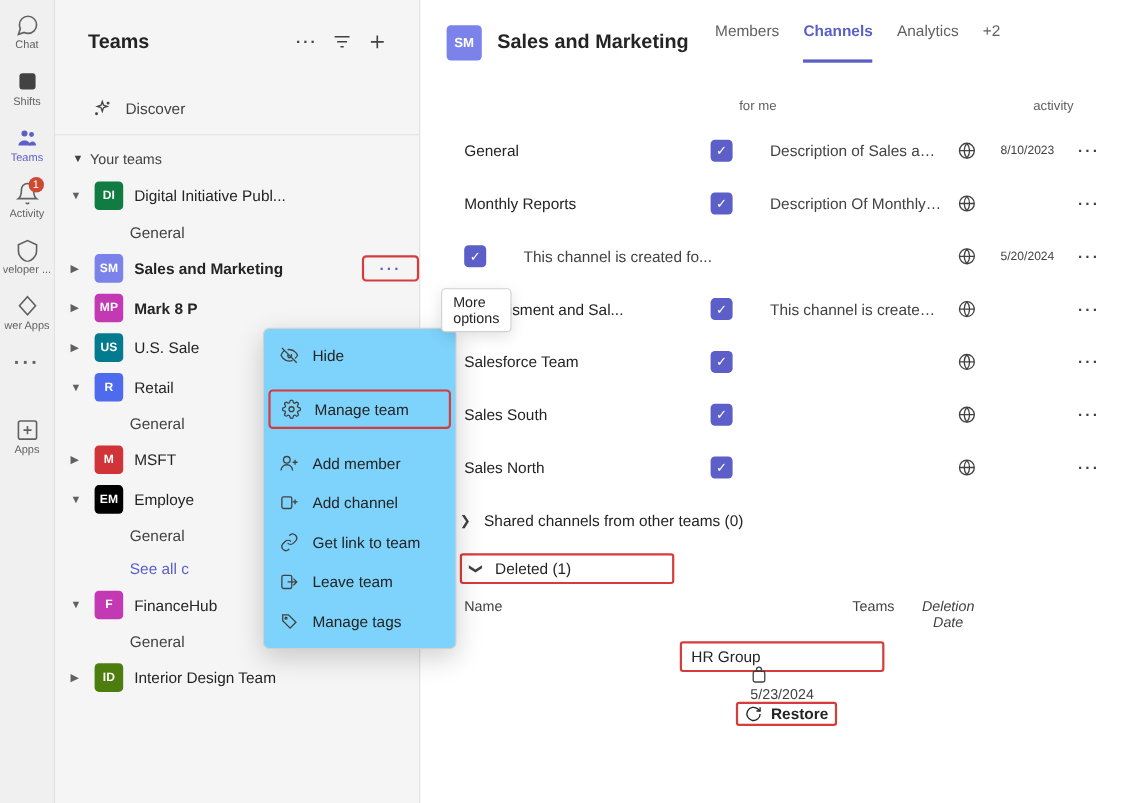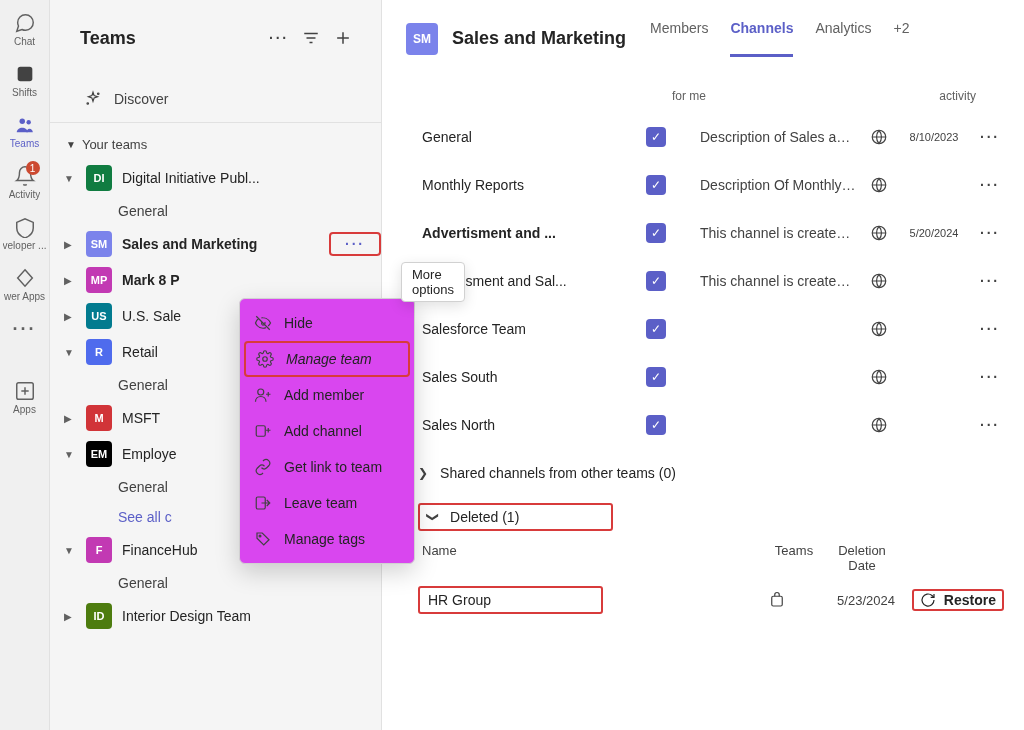--- a/index.html
+++ b/index.html
@@ -33,24 +33,24 @@
   .avatar { width:26px; height:26px; border-radius:4px; display:flex; align-items:center; justify-content:center; font-size:11px; font-weight:600; color:#fff; flex-shrink:0; }
   .team-name { flex:1; white-space:nowrap; overflow:hidden; text-overflow:ellipsis; padding-right:8px; }
   .team-name.bold { font-weight:600; }
   .channel-row { padding:7px 0 7px 68px; color:#424242; cursor:pointer; }
   .link-row   { padding:7px 0 7px 68px; color:#5b5fc7; cursor:pointer; }
 
   .more-pill { display:flex; align-items:center; justify-content:center; border:2px solid #d83b3b; border-radius:4px; padding:2px 14px; color:#5b5fc7; font-weight:700; letter-spacing:2px; }
 
   
   .tooltip { position:absolute; top:262px; left:351px; background:#fff; border:1px solid #d1d1d1; border-radius:4px; padding:4px 10px; font-size:13px; box-shadow:0 4px 14px rgba(0,0,0,.12); z-index:6; }
-  .ctx-menu { position:absolute; top:298px; left:189px; width:176px; background:#d946ef; border:1px solid #d1d1d1; border-radius:6px; box-shadow:0 8px 24px rgba(0,0,0,.18); padding:6px 0; z-index:5; }
+  .ctx-menu { position:absolute; top:298px; left:189px; width:176px; background:#7dd3fc; border:1px solid #d1d1d1; border-radius:6px; box-shadow:0 8px 24px rgba(0,0,0,.18); padding:6px 0; z-index:5; }
   .ctx-item { display:flex; align-items:center; gap:12px; padding:9px 14px; cursor:pointer; }
   .ctx-ico { width:18px; height:18px; display:flex; align-items:center; justify-content:center; color:#424242; }
-  .ctx-item.hl { border:2px solid #d83b3b; border-radius:4px; margin:0 4px; padding:7px 10px;font-style:italic; }
+  .ctx-item.hl { border:2px solid #d83b3b; border-radius:4px; margin:13px 4px; padding:7px 10px; }
 
   
   .main { flex:1; display:flex; flex-direction:column; overflow:hidden; }
   .main-head { display:flex; align-items:center; gap:14px; padding:20px 24px 4px 24px; }
   .main-avatar { width:32px; height:32px; border-radius:4px; background:#7b83eb; color:#fff; display:flex; align-items:center; justify-content:center; font-size:12px; font-weight:600; }
   .main-title { font-size:18px; font-weight:700; }
   .tabs { display:flex; gap:22px; margin-left:10px; font-size:14px; }
   .tab { color:#616161; padding-bottom:18px; cursor:pointer; }
   .tab.sel { color:#5b5fc7; font-weight:600; border-bottom:3px solid #5b5fc7; }
 
@@ -65,24 +65,24 @@
   .globe { width:18px; height:18px; color:#424242; }
   .ch-date { width:64px; text-align:center; font-size:11px; color:#424242; }
   .row-more { color:#424242; font-weight:700; letter-spacing:2px; cursor:pointer; width:20px; text-align:center; }
 
   .group-row { display:flex; align-items:center; gap:12px; padding:16px 24px 16px 36px; cursor:pointer; }
   .group-row .gcar { font-size:12px; color:#424242; }
 
   .del-head-row { display:flex; padding:6px 24px 6px 40px; font-size:13px; color:#424242; }
   .del-head-row .c-name { flex:1; }
   .del-head-row .c-type { width:60px; text-align:center; }
-  .del-head-row .c-date { width:76px; text-align:center; }
+  .del-head-row .c-date { width:76px; text-align:center;font-style:italic; }
   .del-head-row .c-act  { width:100px; }
 
-  .del-row { display:flex; align-items:center; padding:10px 20px 10px 36px; }
+  .del-row { display:flex; align-items:center; padding:10px 20px 10px 36px;flex-direction:column; }
   .del-row .d-name { flex:1; }
   .del-row .d-type { width:60px; text-align:center; color:#424242; }
   .del-row .d-date { width:76px; text-align:center; font-size:13px; color:#424242; }
   .del-row .d-act  { width:100px; display:flex; justify-content:flex-end; }
   .restore-btn { display:flex; align-items:center; gap:8px; padding:6px 10px; cursor:pointer; font-weight:700; }
 
   .hl-box { border:2px solid #d83b3b; border-radius:3px; padding:1px 6px; }
 
   svg { display:block; }
 </style>
@@ -357,21 +357,20 @@
           <span>
             <svg class="globe" viewBox="0 0 24 24" fill="none" stroke="currentColor" stroke-width="1.6">
               <circle cx="12" cy="12" r="9"></circle>
               <path d="M3 12h18M12 3a14 14 0 0 1 0 18M12 3a14 14 0 0 0 0 18"></path>
             </svg>
           </span>
           <span class="ch-date"></span>
           <span class="row-more">···</span>
         </div>
         <div class="ch-row">
-          <span class="ch-name bold">Advertisment and ...</span>
           <span class="chk">✓</span>
           <span class="ch-desc">This channel is created fo...</span>
           <span>
             <svg class="globe" viewBox="0 0 24 24" fill="none" stroke="currentColor" stroke-width="1.6">
               <circle cx="12" cy="12" r="9"></circle>
               <path d="M3 12h18M12 3a14 14 0 0 1 0 18M12 3a14 14 0 0 0 0 18"></path>
             </svg>
           </span>
           <span class="ch-date">5/20/2024</span>
           <span class="row-more">···</span>

